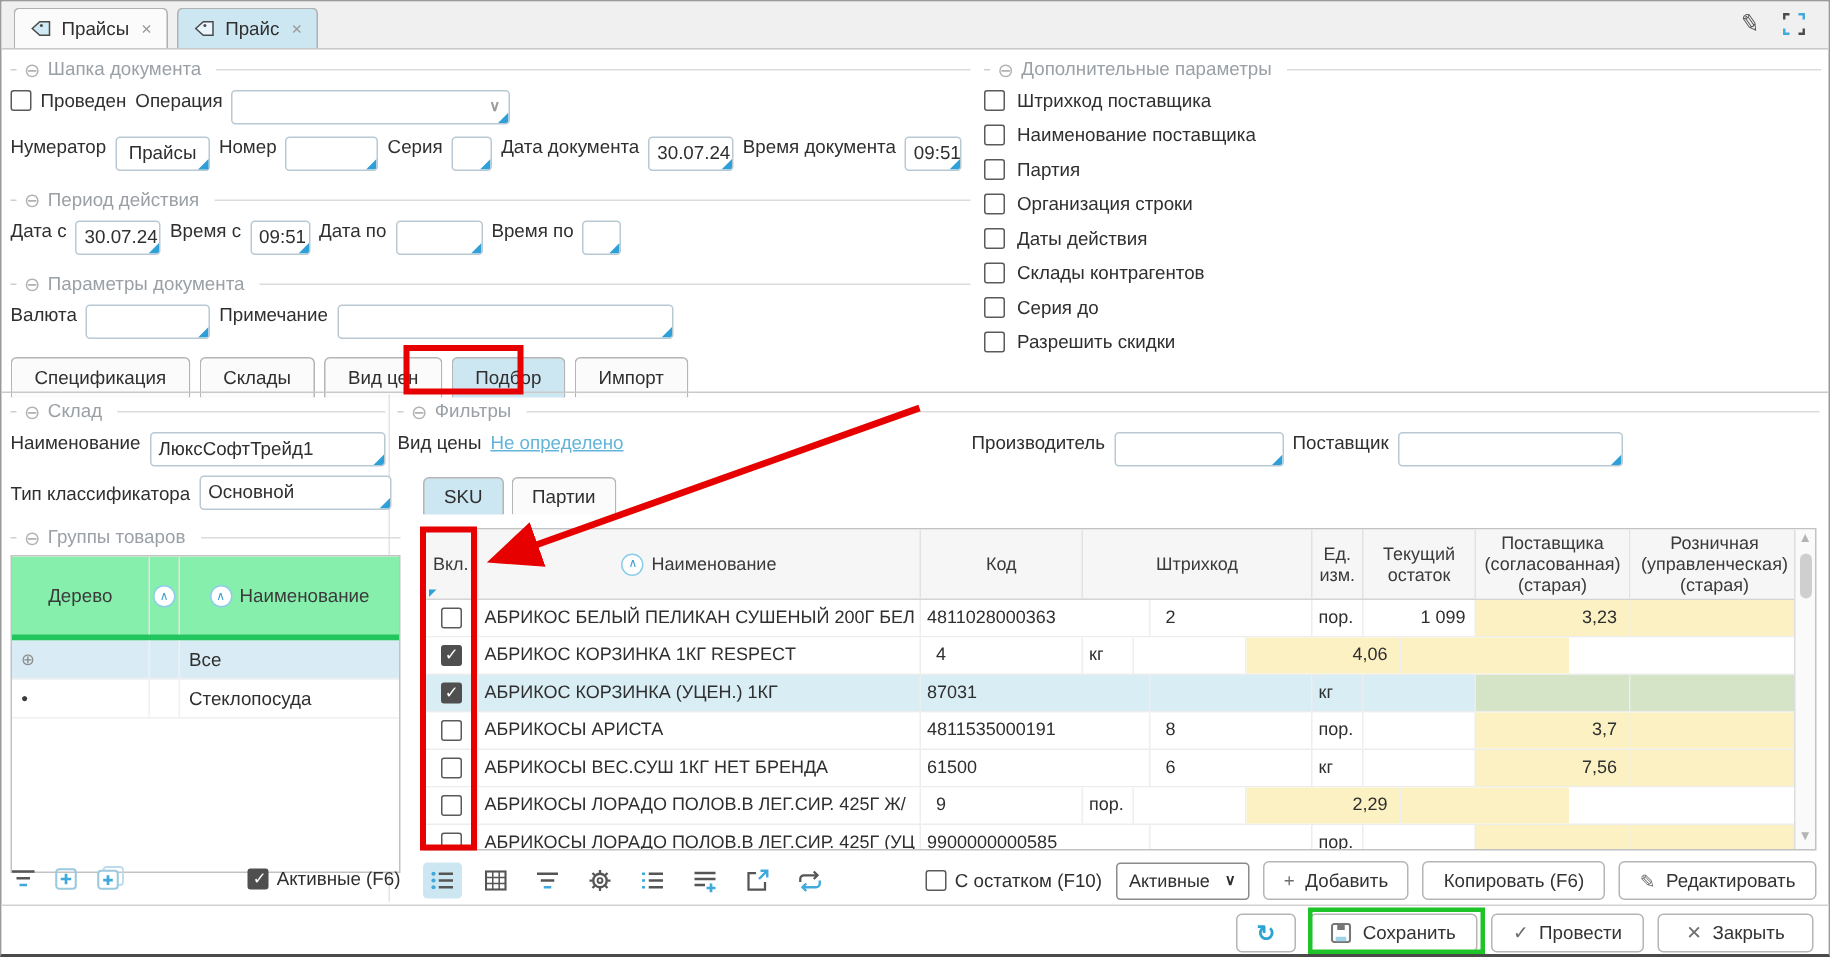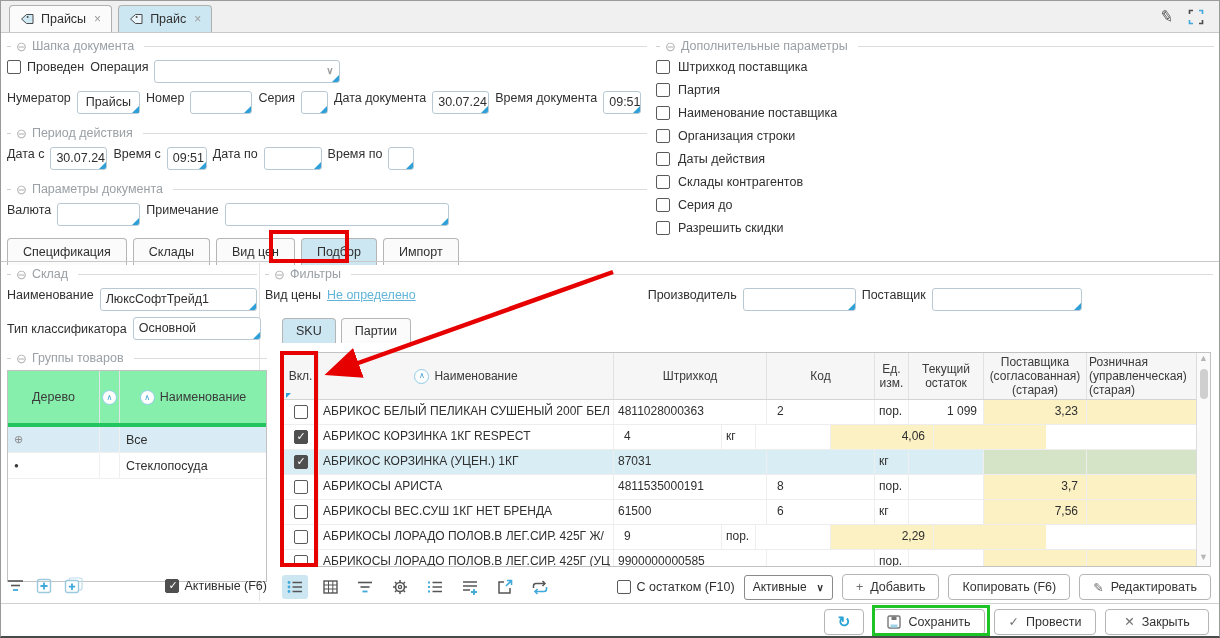--- a/index.html
+++ b/index.html
@@ -248,25 +248,25 @@
         <span class="gicon">⊖</span>
       <span>Дополнительные параметры</span>
         <span class="line"></span>
     </div>
     <div class="cbrow">
         <span class="cb"></span>
         <span>Штрихкод поставщика</span>
       </div>
     <div class="cbrow">
         <span class="cb"></span>
+        <span>Наименование поставщика</span>
+      </div>
+    <div class="cbrow">
+        <span class="cb"></span>
         <span>Партия</span>
-      </div>
-    <div class="cbrow">
-        <span class="cb"></span>
-        <span>Наименование поставщика</span>
       </div>
     <div class="cbrow">
         <span class="cb"></span>
         <span>Организация строки</span>
       </div>
     <div class="cbrow">
         <span class="cb"></span>
         <span>Даты действия</span>
       </div>
     <div class="cbrow">
@@ -381,36 +381,36 @@
 
   <div class="ptable">
     <div class="phead">
       <div class="phc w-vkl vklh">
           <span>Вкл.</span>
         </div>
       <div class="phc w-name">
           <span class="sorti">∧</span>
           <span>Наименование</span>
         </div>
+      <div class="phc w-code" style="justify-content:center;padding-left:2px;">
+          <span>Код</span>
+        </div>
       <div class="phc w-bar">
           <span>Штрихкод</span>
         </div>
-      <div class="phc w-code" style="justify-content:center;padding-left:2px;">
-          <span>Код</span>
-        </div>
       <div class="phc w-unit">
           <span>Ед. изм.</span>
         </div>
       <div class="phc w-stock" style="text-align:center;padding-right:2px;">
           <span>Текущий остаток</span>
         </div>
       <div class="phc w-sup" style="text-align:center;padding-right:2px;background:#f6f6f6;">
           <span>Поставщика (согласованная) (старая)</span>
         </div>
-      <div class="phc w-ret" style="text-align:left;padding-right:2px;background:#f6f6f6;">
+      <div class="phc w-ret" style="text-align:center;padding-right:2px;background:#f6f6f6;">
           <span>Розничная (управленческая) (старая)</span>
         </div>
     </div>
 
     <div class="prow">
       <span class="pc w-vkl">
           <span class="cb"></span>
         </span>
       <span class="pc w-name">АБРИКОС БЕЛЫЙ ПЕЛИКАН СУШЕНЫЙ 200Г БЕЛ</span>
       <span class="pc w-bar">4811028000363</span>

